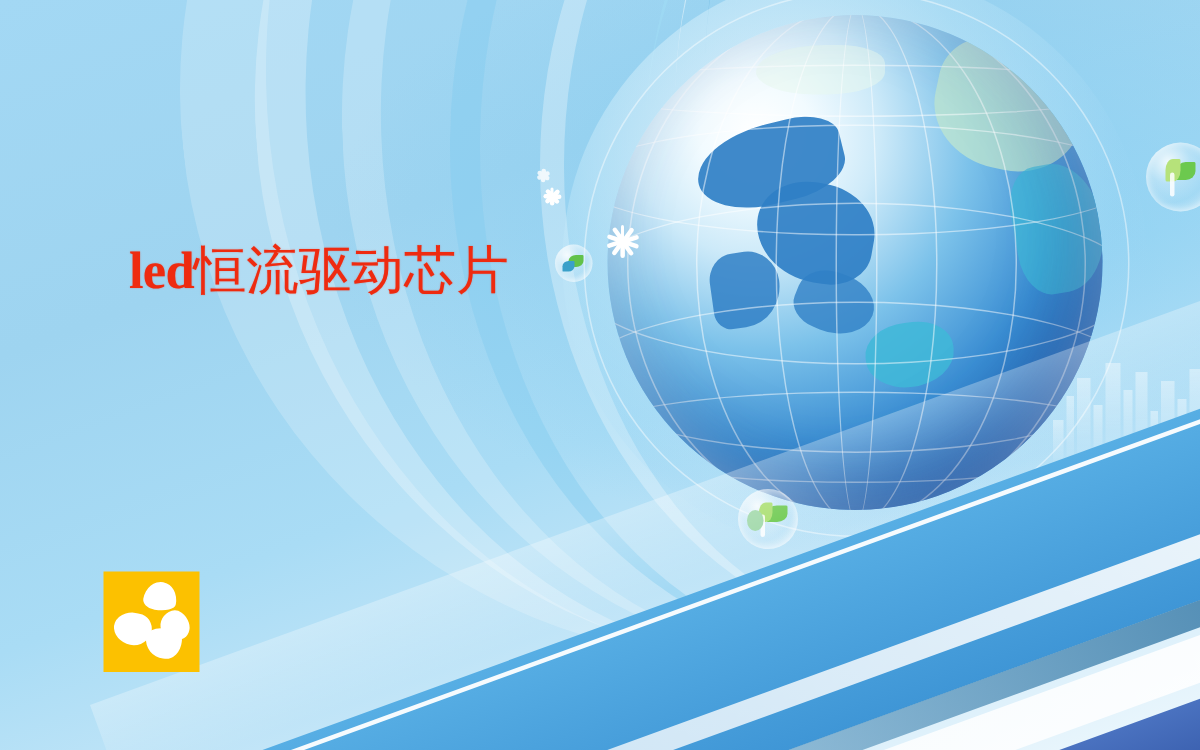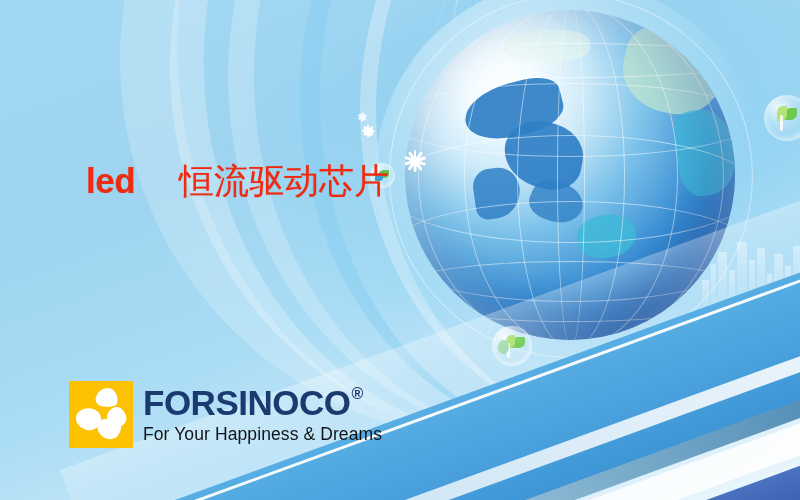--- a/index.html
+++ b/index.html
@@ -179,29 +179,28 @@
     text-shadow: 0 0 1px rgba(238,43,16,0.45);
   }
   .hl-line1 {
     margin: 0;
     padding-left: 86px;
     font-size: 35px;
     font-weight: 400;
     white-space: nowrap;
   }
   .hl-line1 .latin {
-    font-family: Liberation Sans, sans-serif;
+    font-family: Liberation Serif, serif;
     font-weight: 700;
     letter-spacing: -0.5px;
     text-align: center;
   }
   .hl-line1 .cjk,
   .hl-line2 {
     font-family: "DejaVu Serif", "Liberation Serif", serif;
-    margin-left: 44px;
   }
   .hl-line2 {
     margin: 25px 0 0 0;
     padding-left: 96px;
     font-size: 36px;
     font-weight: 400;
     letter-spacing: 2px;
     white-space: nowrap;
   }
 
@@ -402,22 +401,15 @@
     </div>
   </div>
 
   <div class="logo">
     <div class="logo-mark">
       <div class="petal" style="left:27px; top:7px;  width:22px; height:19px; border-radius:52% 48% 62% 38% / 70% 70% 32% 32%; transform:rotate(10deg);"></div>
       <div class="petal" style="left:38px; top:26px; width:19px; height:20px; border-radius:56% 44% 40% 60% / 50% 56% 44% 50%; transform:rotate(-18deg);"></div>
       <div class="petal" style="left:28px; top:38px; width:24px; height:20px; border-radius:48% 52% 44% 56% / 38% 34% 66% 68%; transform:rotate(6deg);"></div>
       <div class="petal" style="left:7px;  top:27px; width:25px; height:22px; border-radius:60% 40% 50% 50% / 54% 46% 54% 46%; transform:rotate(22deg);"></div>
     </div>
-    <div class="logo-text">
-      <div class="logo-name">
-        <span>FORSINOCO</span>
-        <span class="reg">®</span>
-      </div>
-      <div class="logo-tag">For Your Happiness &amp; Dreams</div>
-    </div>
   </div>
 
 </div>
 
 </body></html>

